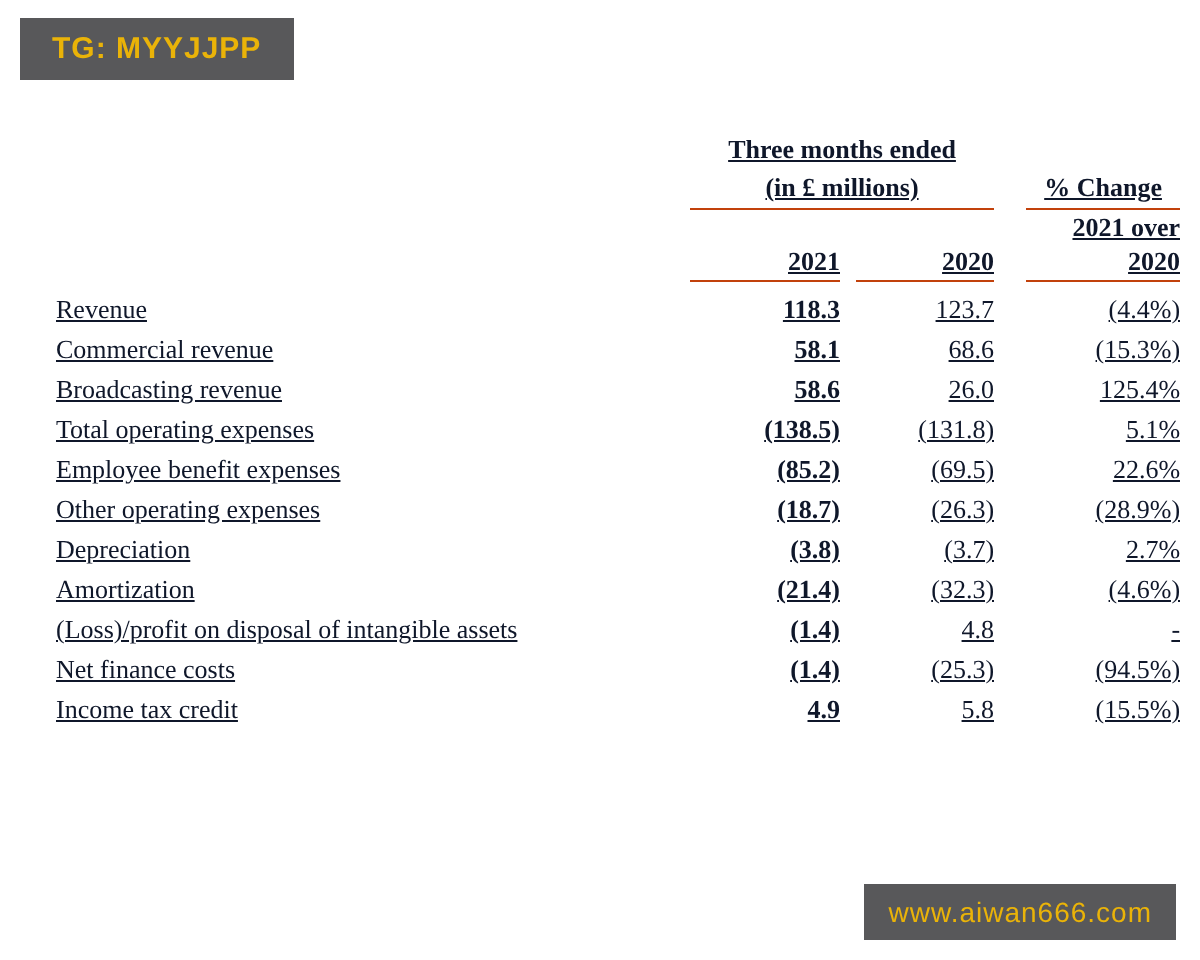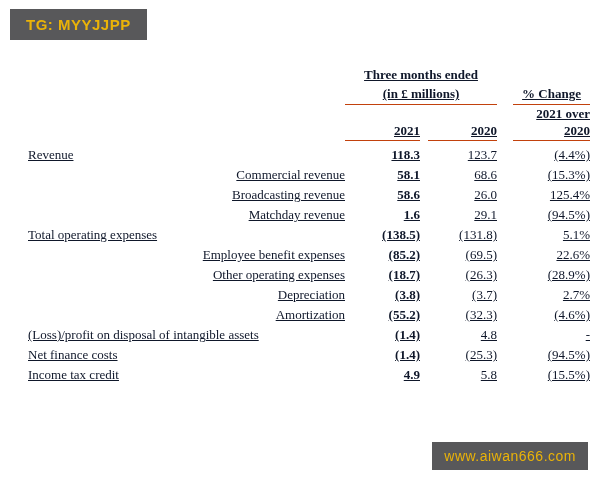--- a/index.html
+++ b/index.html
@@ -60,21 +60,21 @@
   .hrow-rule td { height: 21px; line-height: 20px; }
   .hrow-sub td { height: 16px; line-height: 15px; }
   .hrow-years td { height: 19px; line-height: 18px; }
   .center { text-align: center; }
   .right  { text-align: right; }
   .normal { font-weight: normal; }
 
   .data-row td { height: 20px; line-height: 20px; font-weight: normal; }
   .data-row td.cur { font-weight: bold; }
   .data-row td.lbl { text-align: left; margin-top: 15px; }
-  .data-row td.lbl.indent { padding-left: 20px; text-align: right; }
+  .data-row td.lbl.indent { padding-left: 20px; }
   .data-row td.num { text-align: right; }
   .spacer-row td { height: 4px; }
 </style>
 </head>
 <body>
 
 <div id="canvas">
 
   <div id="tg-badge" class="badge">TG: MYYJJPP</div>
 
@@ -141,28 +141,20 @@
       </tr>
       <tr class="data-row">
         <td class="lbl indent">Broadcasting revenue</td>
         <td class="num cur">58.6</td>
         <td></td>
         <td class="num">26.0</td>
         <td></td>
         <td class="num">125.4%</td>
       </tr>
       <tr class="data-row">
-        <td class="lbl indent">Matchday revenue</td>
-        <td class="num cur">1.6</td>
-        <td></td>
-        <td class="num">29.1</td>
-        <td></td>
-        <td class="num">(94.5%)</td>
-      </tr>
-      <tr class="data-row">
         <td class="lbl">Total operating expenses</td>
         <td class="num cur">(138.5)</td>
         <td></td>
         <td class="num">(131.8)</td>
         <td></td>
         <td class="num">5.1%</td>
       </tr>
       <tr class="data-row">
         <td class="lbl indent">Employee benefit expenses</td>
         <td class="num cur">(85.2)</td>
@@ -182,21 +174,21 @@
       <tr class="data-row">
         <td class="lbl indent">Depreciation</td>
         <td class="num cur">(3.8)</td>
         <td></td>
         <td class="num">(3.7)</td>
         <td></td>
         <td class="num">2.7%</td>
       </tr>
       <tr class="data-row">
         <td class="lbl indent">Amortization</td>
-        <td class="num cur">(55.2)</td>
+        <td class="num cur">(21.4)</td>
         <td></td>
         <td class="num">(32.3)</td>
         <td></td>
         <td class="num">(4.6%)</td>
       </tr>
       <tr class="data-row">
         <td class="lbl">(Loss)/profit on disposal of intangible assets</td>
         <td class="num cur">(1.4)</td>
         <td></td>
         <td class="num">4.8</td>

